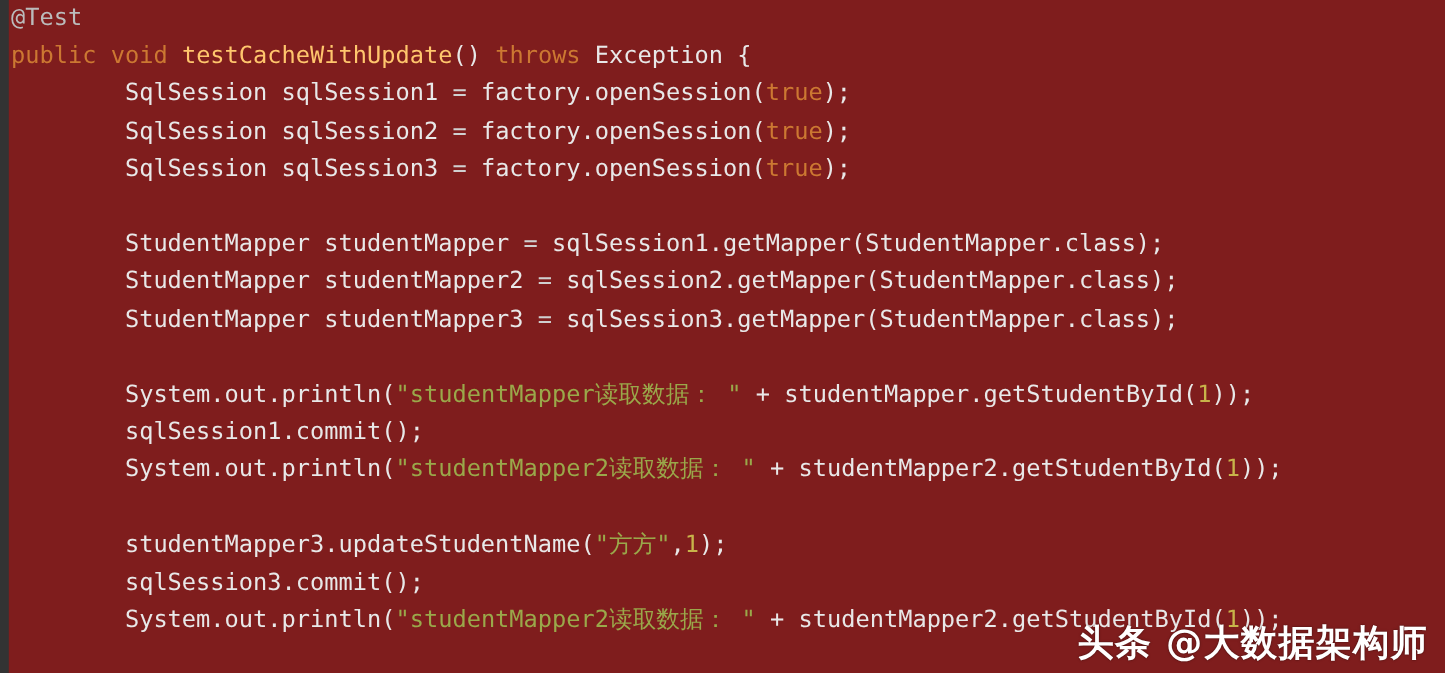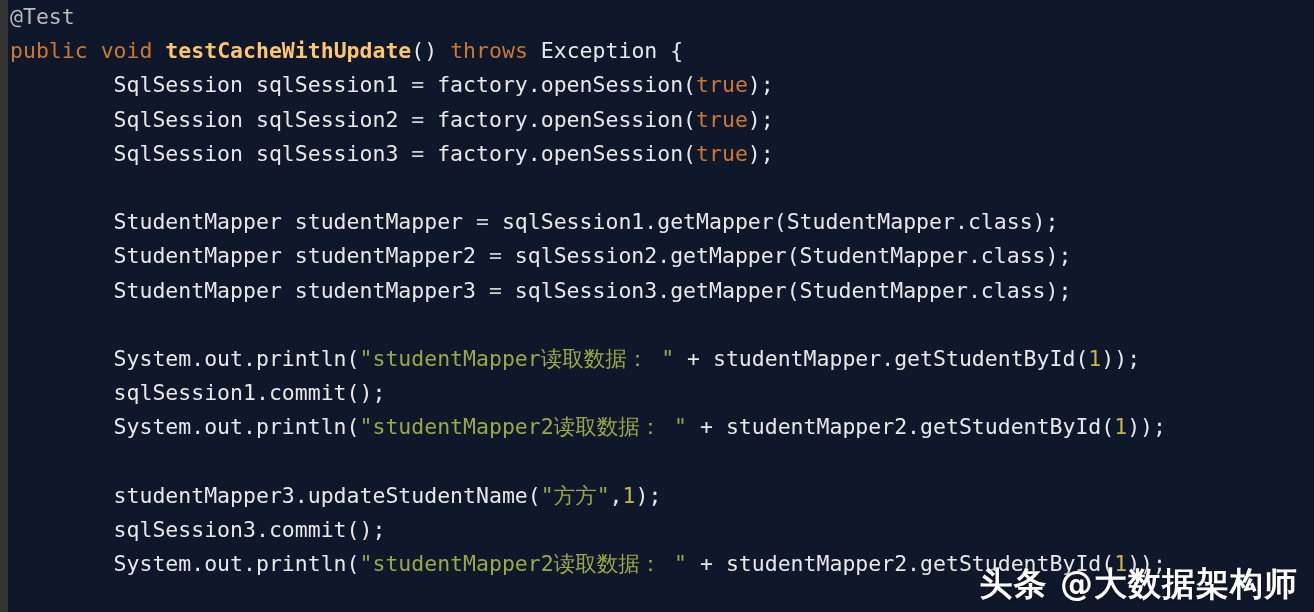--- a/index.html
+++ b/index.html
@@ -4,21 +4,21 @@
 <style>
   html, body {
     margin: 0;
     padding: 0;
     background: #2b2b2b;
   }
   #screen {
     position: relative;
     width: 1314px;
     height: 612px;
-    background: #0f172a;
+    background: #7f1d1d;
     overflow: hidden;
     font-family: "DejaVu Sans Mono", "Liberation Mono", monospace;
   }
   
   .left-edge {
     position: absolute;
     left: 0; top: 0;
     width: 8px; height: 612px;
     background: #333333;
   }
@@ -36,21 +36,21 @@
     color: #a9b7c6;
   }
   .ln {
     height: 34.2px;
     white-space: pre;
     padding-left: 2px;
   }
   
   .anno      { color: #bbbbbb; }
   .kw        { color: #cc7832; font-weight: normal; }
-  .method    { color: #ffc66d; font-weight: bold; }
+  .method    { color: #ffc66d; font-weight: normal; }
   .plain     { color: #e8e8e8; }
   .str       { color: #9aa84a; }
   .num       { color: #c8b44a; }
   .eq        { color: #d0d0d0; }
 
   
   .watermark {
     position: absolute;
     right: 16px;
     bottom: 8px;

